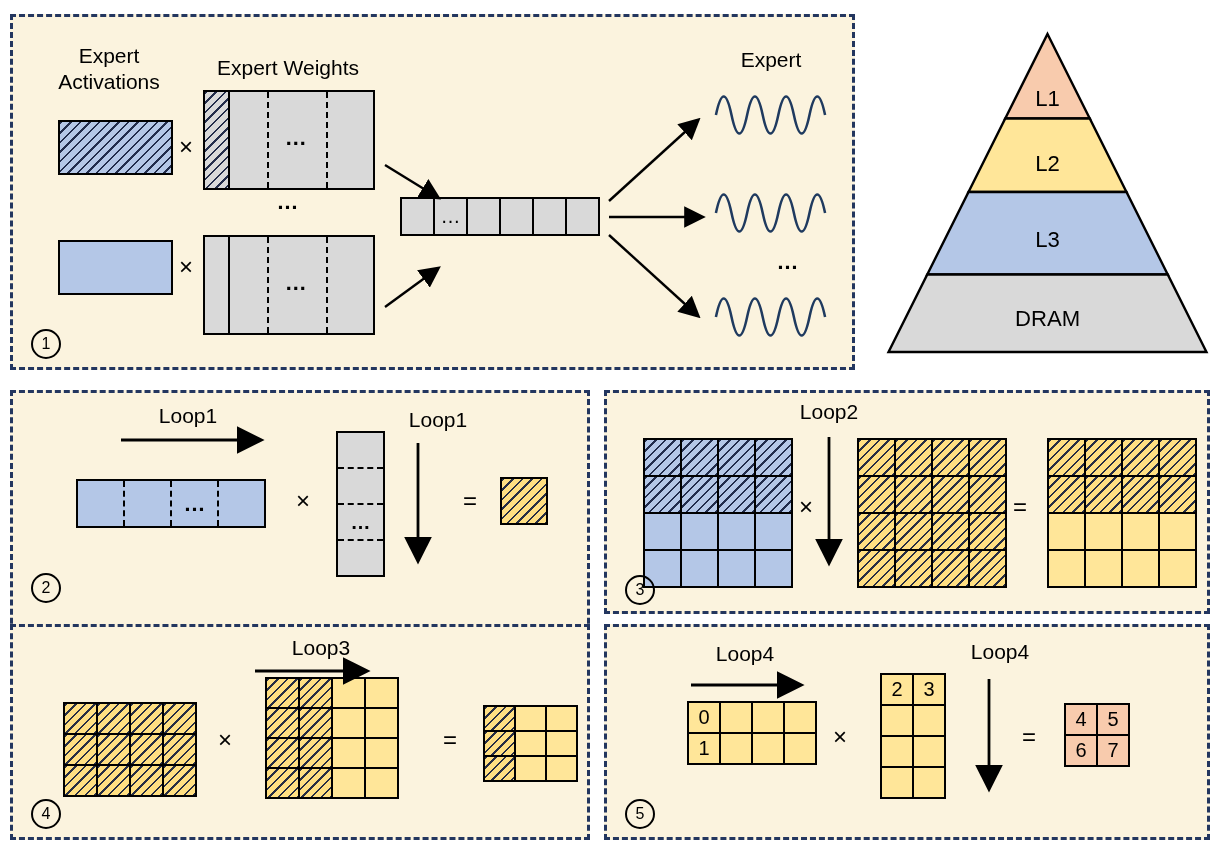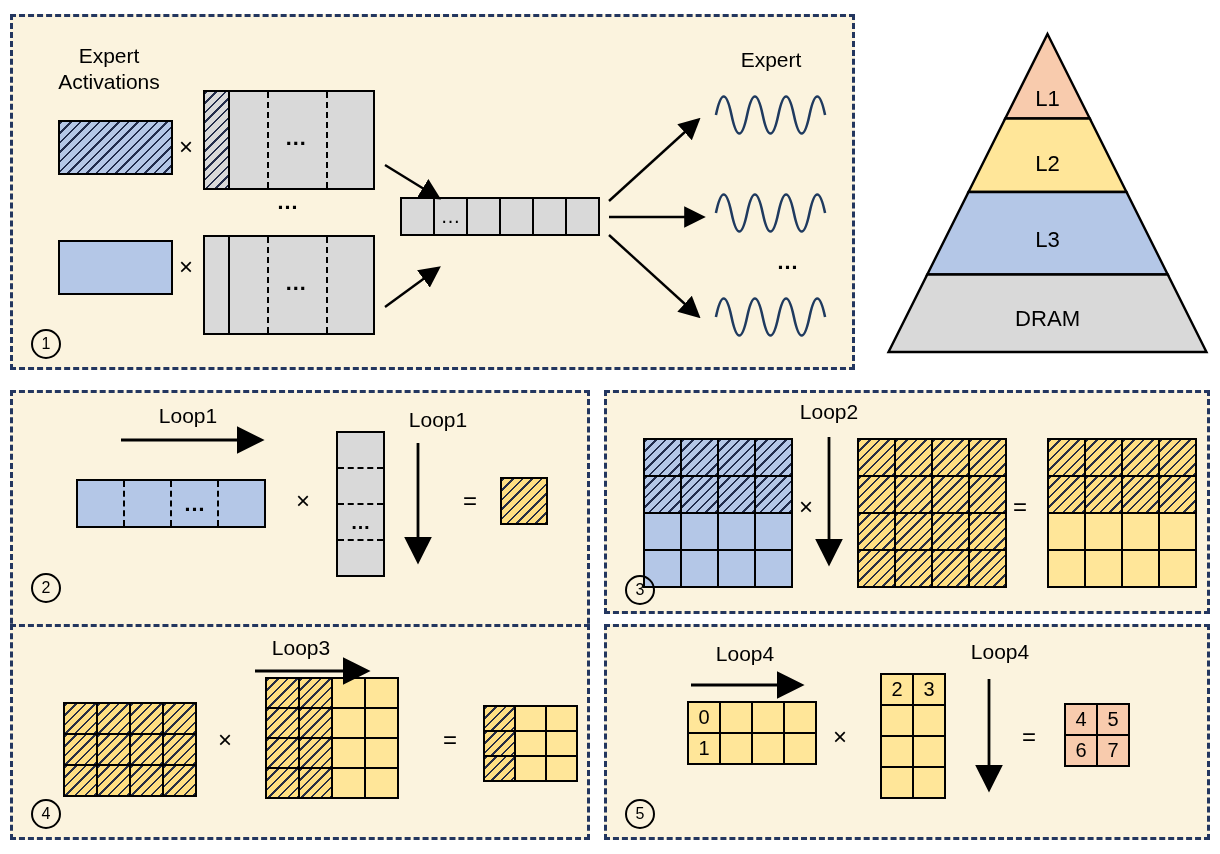--- a/index.html
+++ b/index.html
@@ -42,20 +42,21 @@
 <body>
 
 <div class="stage">
 
   <div class="panel" style="left:10px;top:14px;width:845px;height:356px;">
 
     <div class="lbl" style="left:20px;top:26px;width:152px;">Expert Activations</div>
     <div class="rect h-blue" style="left:45px;top:103px;width:115px;height:55px;"></div>
     <div class="op" style="left:166px;top:116px;">×</div>
 
+    <div class="lbl" style="left:185px;top:38px;width:180px;">Expert Weights</div>
     <div class="ew" style="left:190px;top:73px;">
       <div class="strip h-gray"></div>
       <div class="dash" style="left:62px;"></div>
       <div class="dash" style="left:121px;"></div>
       <div class="ell">…</div>
     </div>
 
     <div class="dots" style="left:245px;top:172px;width:60px;">…</div>
 
     <div class="rect" style="left:45px;top:223px;width:115px;height:55px;background:#b4c7e7;"></div>
@@ -226,21 +227,21 @@
       </defs>
       <line x1="222" y1="44" x2="222" y2="168" stroke="#000" stroke-width="2.8" marker-end="url(#ah3)"></line>
     </svg>
 
     <div class="circ" style="left:18px;top:182px;">
         <span>3</span>
       </div>
   </div>
 
   <div class="panel" style="left:10px;top:624px;width:580px;height:216px;">
-    <div class="lbl" style="left:228px;top:8px;width:120px;">Loop3</div>
+    <div class="lbl" style="left:248px;top:8px;width:120px;">Loop3</div>
 
     <div class="grid" style="left: 50px; top: 75px; display: grid; grid-template-columns: repeat(4, 33px); grid-auto-rows: 31px;">
         <div class="cell c-hy"></div>
         <div class="cell c-hy"></div>
         <div class="cell c-hy"></div>
         <div class="cell c-hy"></div>
         <div class="cell c-hy"></div>
         <div class="cell c-hy"></div>
         <div class="cell c-hy"></div>
         <div class="cell c-hy"></div>

